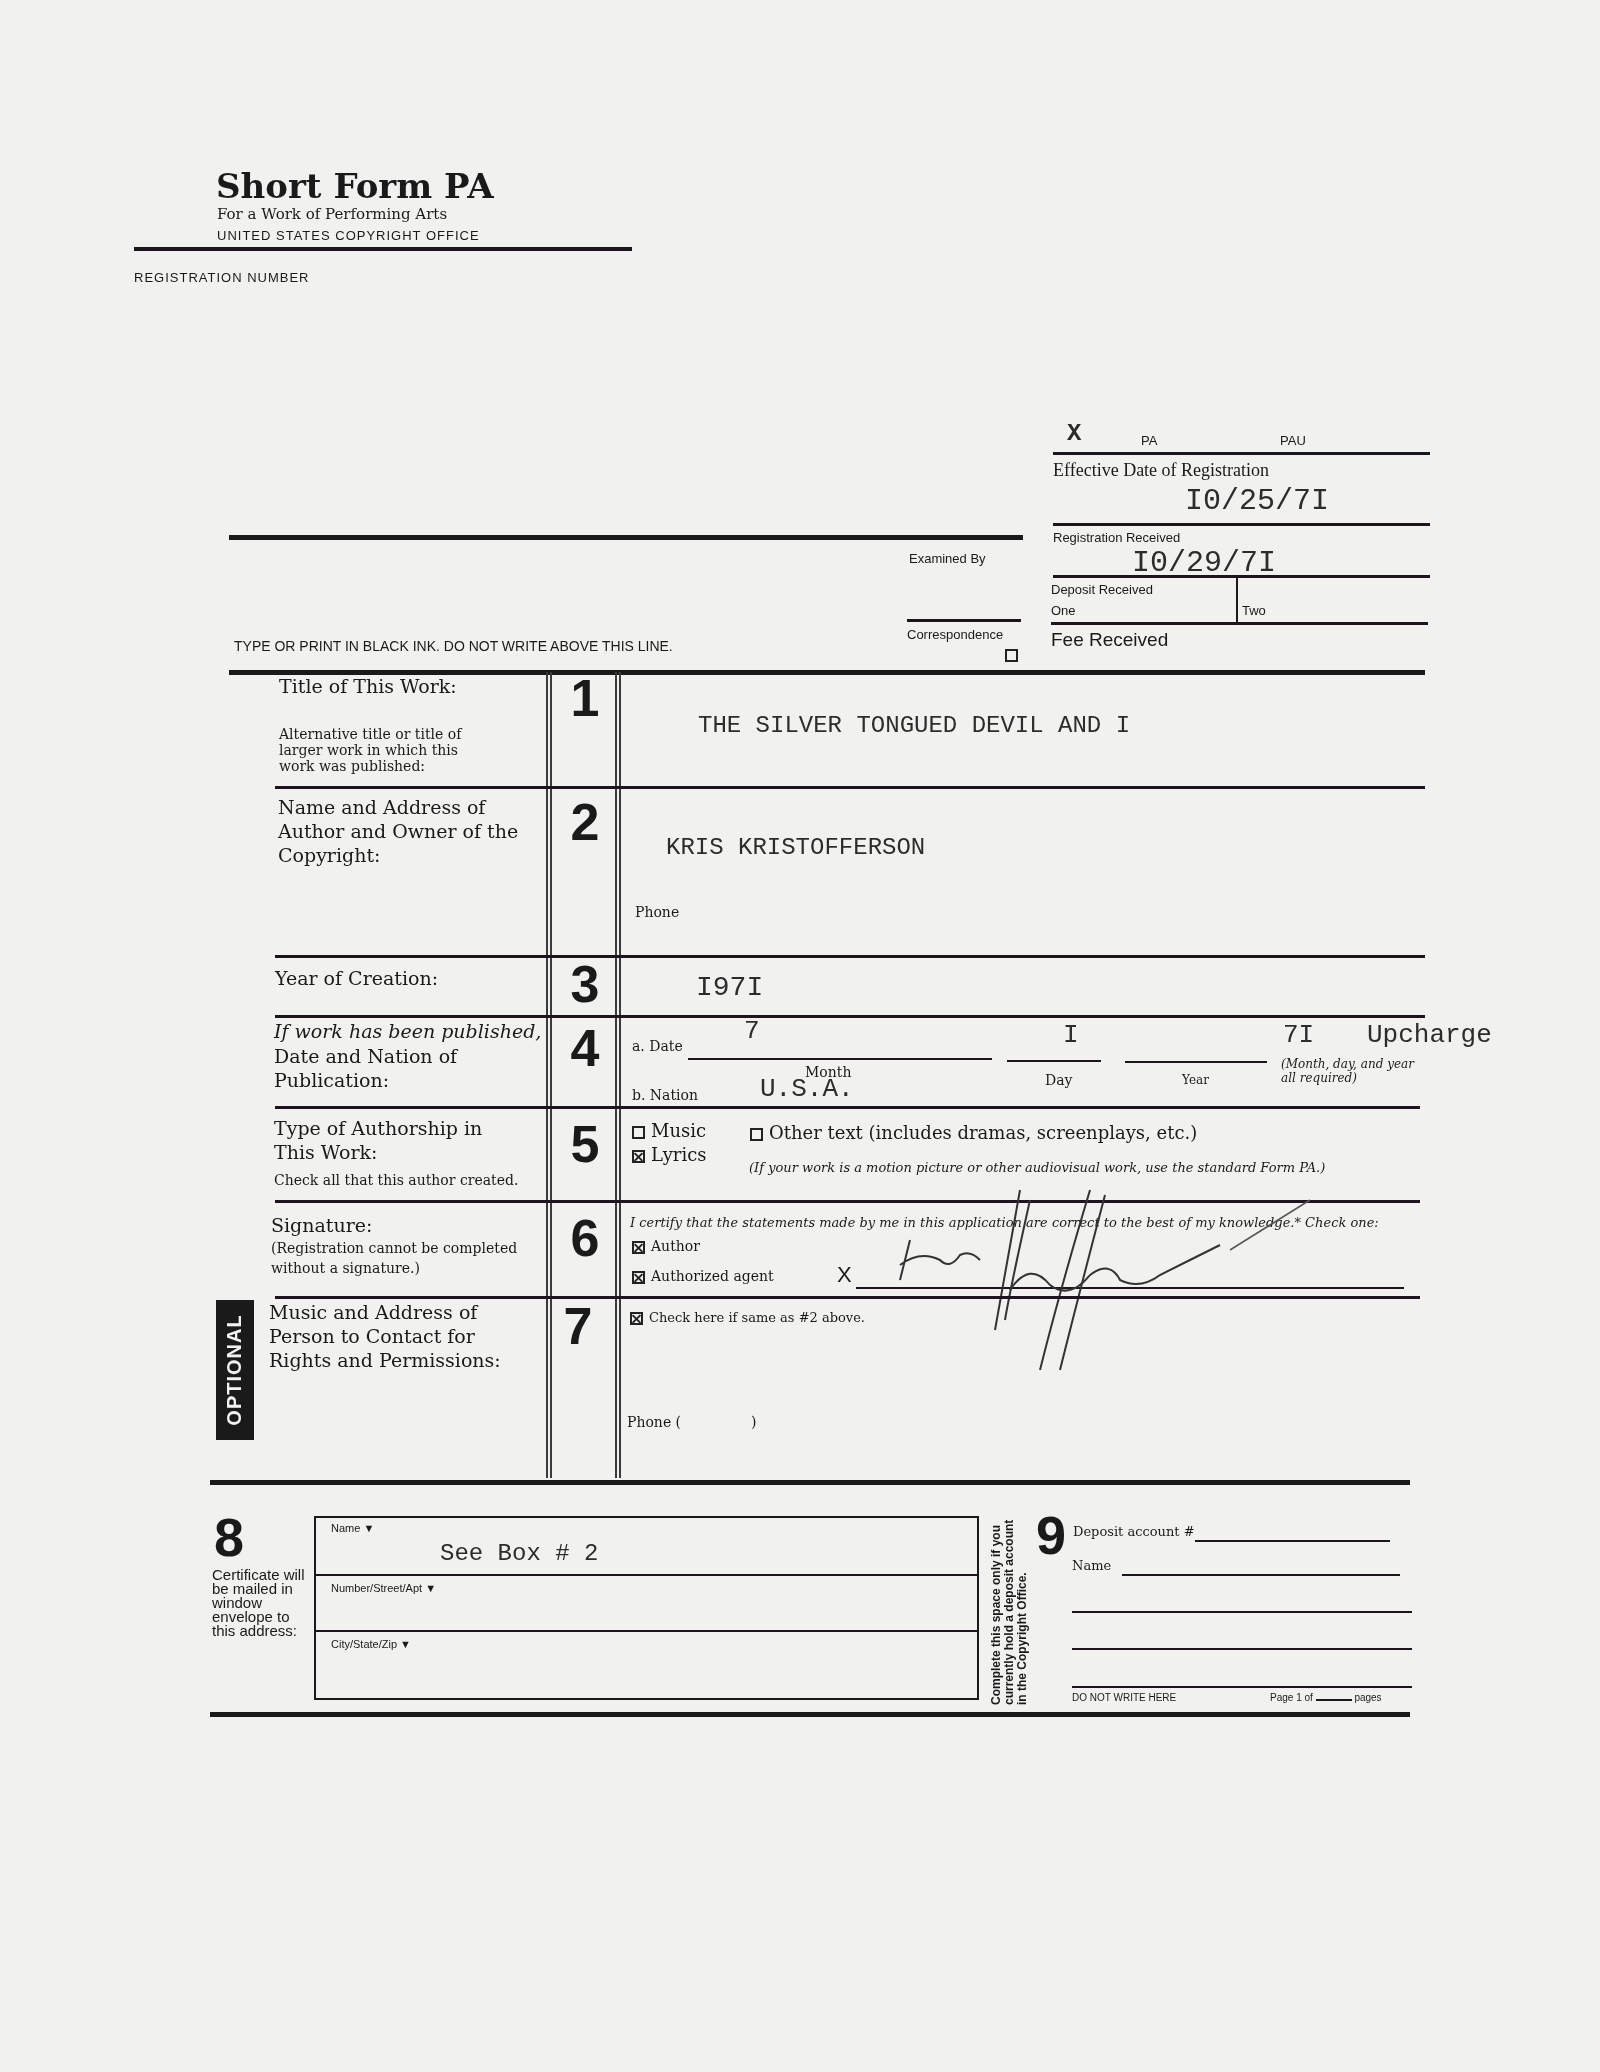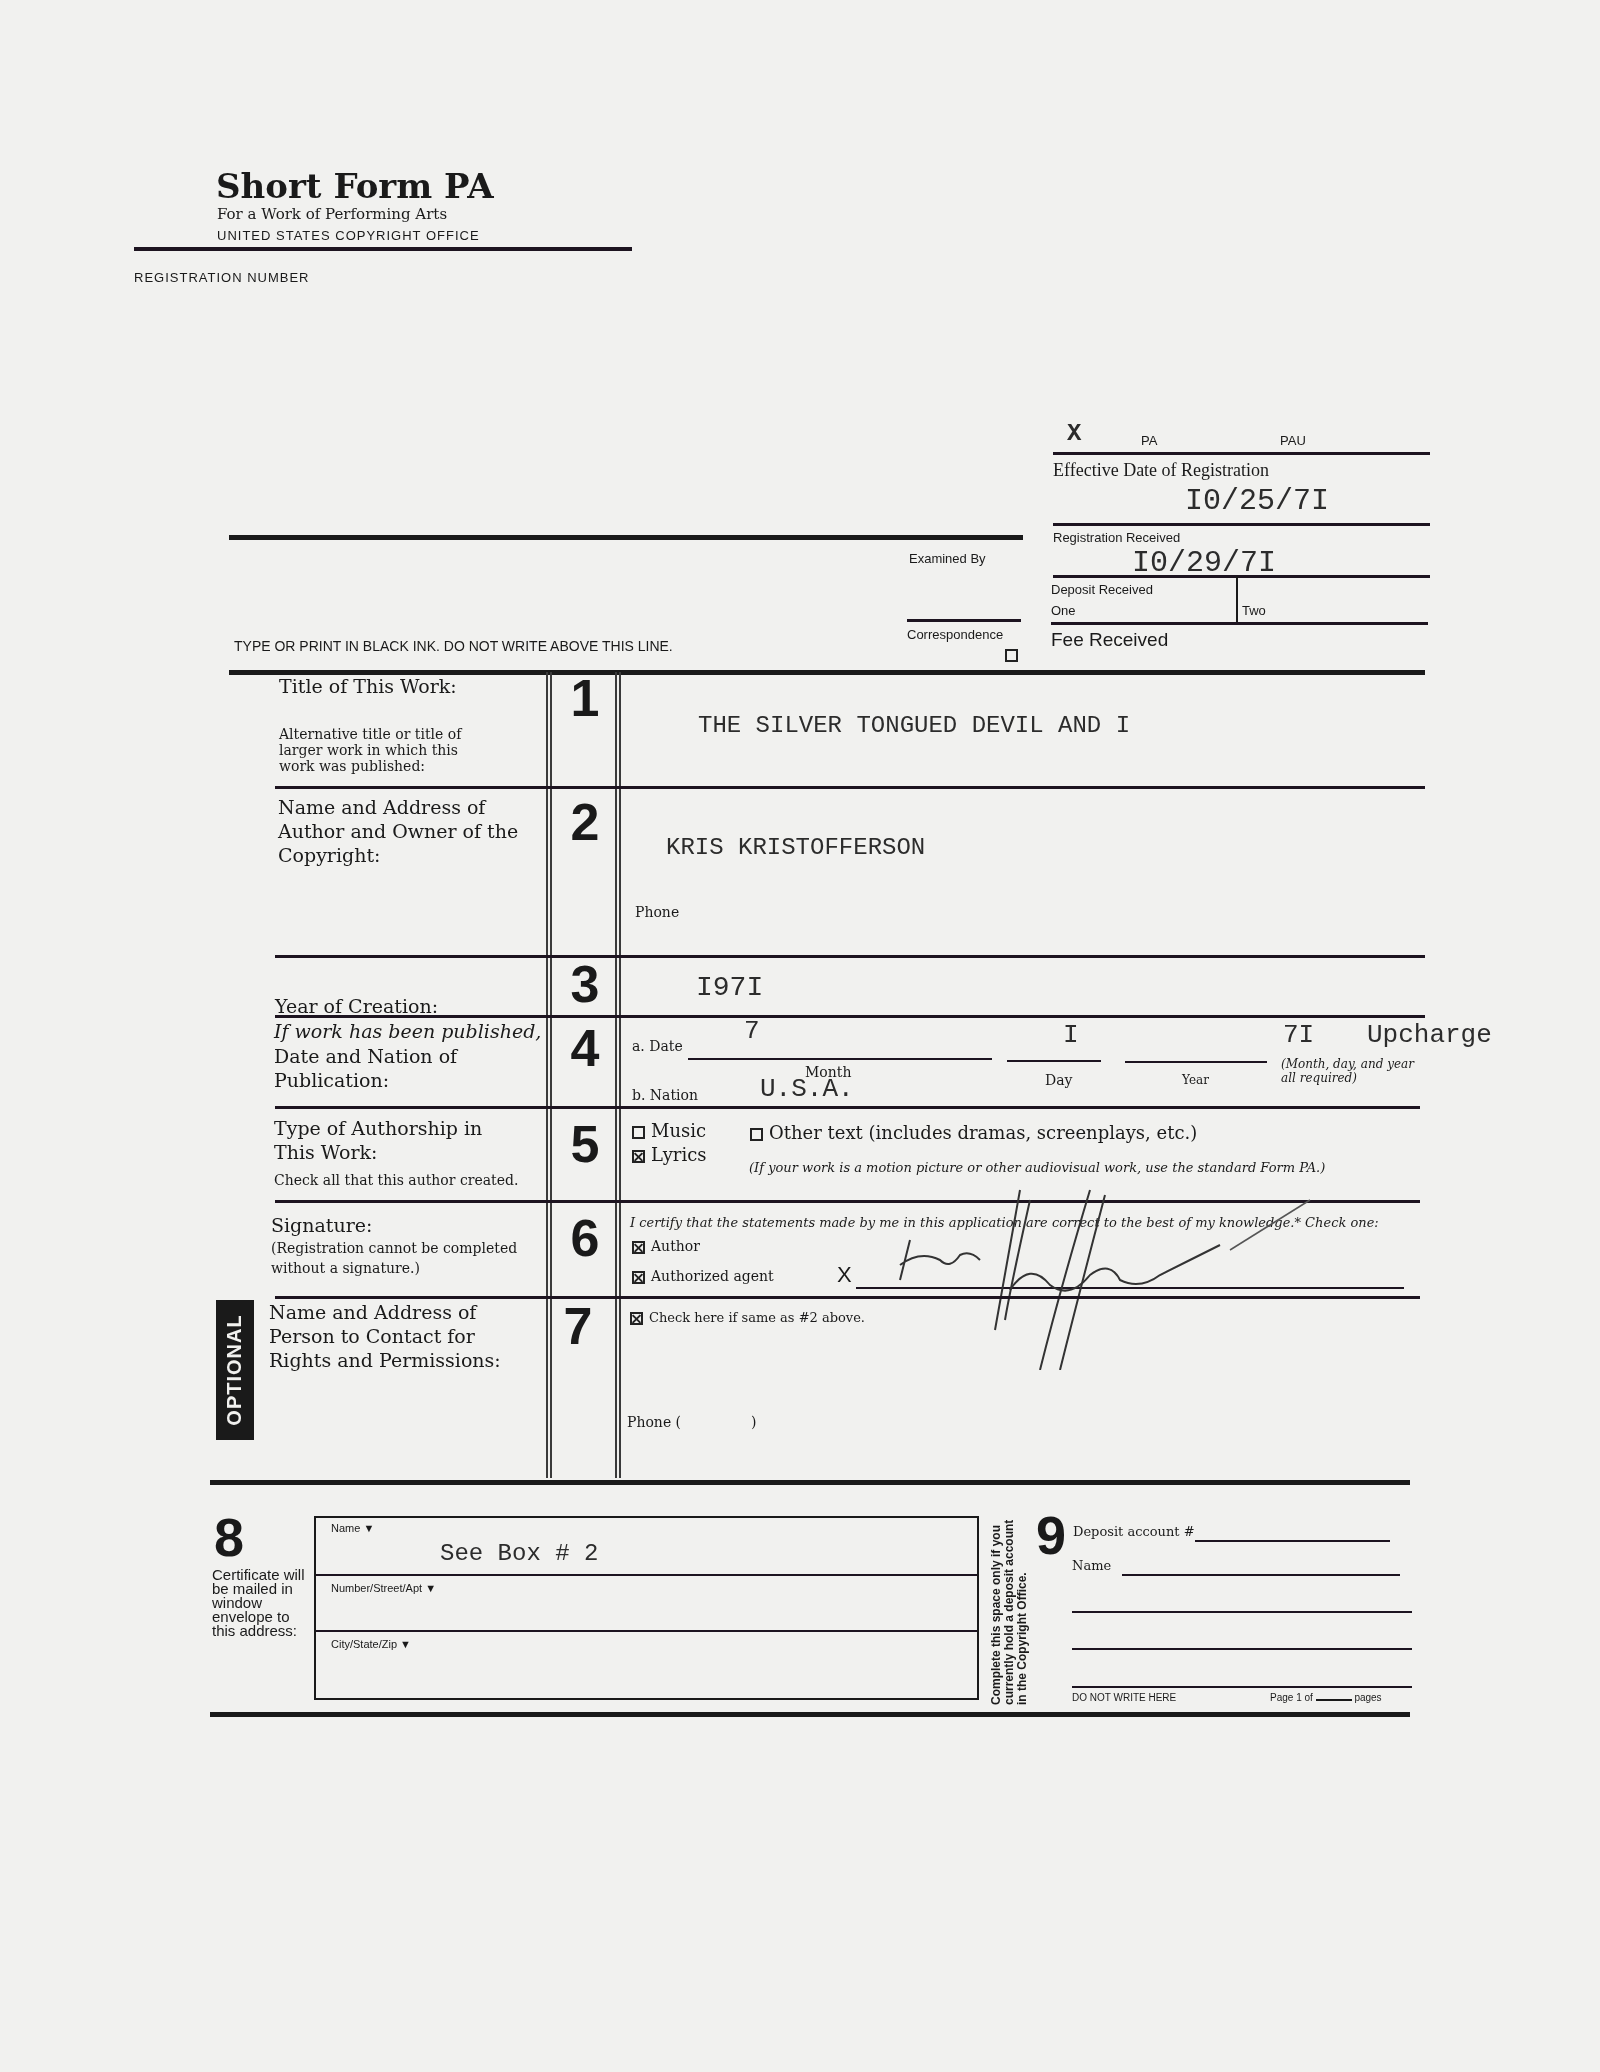--- a/index.html
+++ b/index.html
@@ -76,21 +76,21 @@
 <div class="rule" style="left:275px;top:786px;width:1150px;height:3px;"></div>
 
 
 <div class="abs serif sec-label" style="left:278px;top:795px;width:270px;font-size:19px;line-height:24px;">Name and Address of Author and Owner of the Copyright:</div>
 <div class="abs sec-num" style="left:555px;top:796px;">2</div>
 <div class="abs mono" style="left:666px;top:834px;font-size:24px;">KRIS KRISTOFFERSON</div>
 <div class="abs serif" style="left:635px;top:904px;font-size:14px;">Phone</div>
 <div class="rule" style="left:275px;top:955px;width:1150px;height:3px;"></div>
 
 
-<div class="abs serif sec-label" style="left:275px;top:966px;font-size:19px;margin-top:28px;">Year of Creation:</div>
+<div class="abs serif sec-label" style="left:275px;top:966px;font-size:19px;">Year of Creation:</div>
 <div class="abs sec-num" style="left:555px;top:958px;">3</div>
 <div class="abs mono" style="left:696px;top:972px;font-size:28px;">I97I</div>
 <div class="rule" style="left:275px;top:1015px;width:1150px;height:3px;"></div>
 
 
 <div class="abs serif" style="left:274px;top:1020px;font-size:19px;font-style:italic;">If work has been published,</div>
 <div class="abs serif" style="left:274px;top:1044px;width:200px;font-size:19px;line-height:24px;">Date and Nation of Publication:</div>
 <div class="abs sec-num" style="left:555px;top:1022px;">4</div>
 <div class="abs serif" style="left:632px;top:1038px;font-size:14px;">a. Date</div>
 <div class="abs mono" style="left:744px;top:1016px;font-size:26px;">7</div>
@@ -143,21 +143,21 @@
   <path d="M210 20 Q180 120 160 200 M225 25 Q200 120 180 200" stroke="#333" stroke-width="2" fill="none"></path>
   <path d="M130 120 Q150 90 170 115 Q190 130 210 105 Q230 90 240 110 Q260 120 280 105 Q300 95 310 90 Q330 80 340 75" stroke="#333" stroke-width="2" fill="none"></path>
   <path d="M350 80 L430 30" stroke="#555" stroke-width="1.5" fill="none"></path>
 </svg>
 <div class="rule" style="left:275px;top:1296px;width:1145px;height:3px;"></div>
 
 
 <div class="abs" style="left:216px;top:1300px;width:38px;height:140px;background:#1a1a1a;">
   <div style="position:absolute;left:-52px;top:56px;width:140px;height:28px;line-height:28px;text-align:center;transform:rotate(-90deg);color:#f1f1ef;font-weight:bold;font-size:20px;letter-spacing:1px;font-family:'Liberation Sans', sans-serif;">OPTIONAL</div>
 </div>
-<div class="abs serif" style="left:269px;top:1300px;width:260px;font-size:19px;line-height:24px;">Name and Address of Person to Contact for Rights and Permissions:</div>
+<div class="abs serif" style="left:269px;top:1300px;width:260px;font-size:19px;line-height:24px;">Music and Address of Person to Contact for Rights and Permissions:</div>
 <div class="abs sec-num" style="left:548px;top:1300px;">7</div>
 <div class="abs serif" style="left:630px;top:1310px;font-size:13px;">
   <span class="cb x"></span><span>Check here if same as #2 above.</span>
 </div>
 <div class="abs serif" style="left:627px;top:1414px;font-size:14px;"><span>Phone (</span><span style="display:inline-block;width:70px;"></span><span>)</span></div>
 <div class="rule heavy" style="left:210px;top:1480px;width:1200px;"></div>
 
 
 <div class="abs" style="left:214px;top:1510px;font-size:54px;font-weight:bold;line-height:54px;">8</div>
 <div class="abs" style="left:212px;top:1568px;width:95px;font-size:15px;line-height:14px;">Certificate will be mailed in window envelope to this address:</div>

